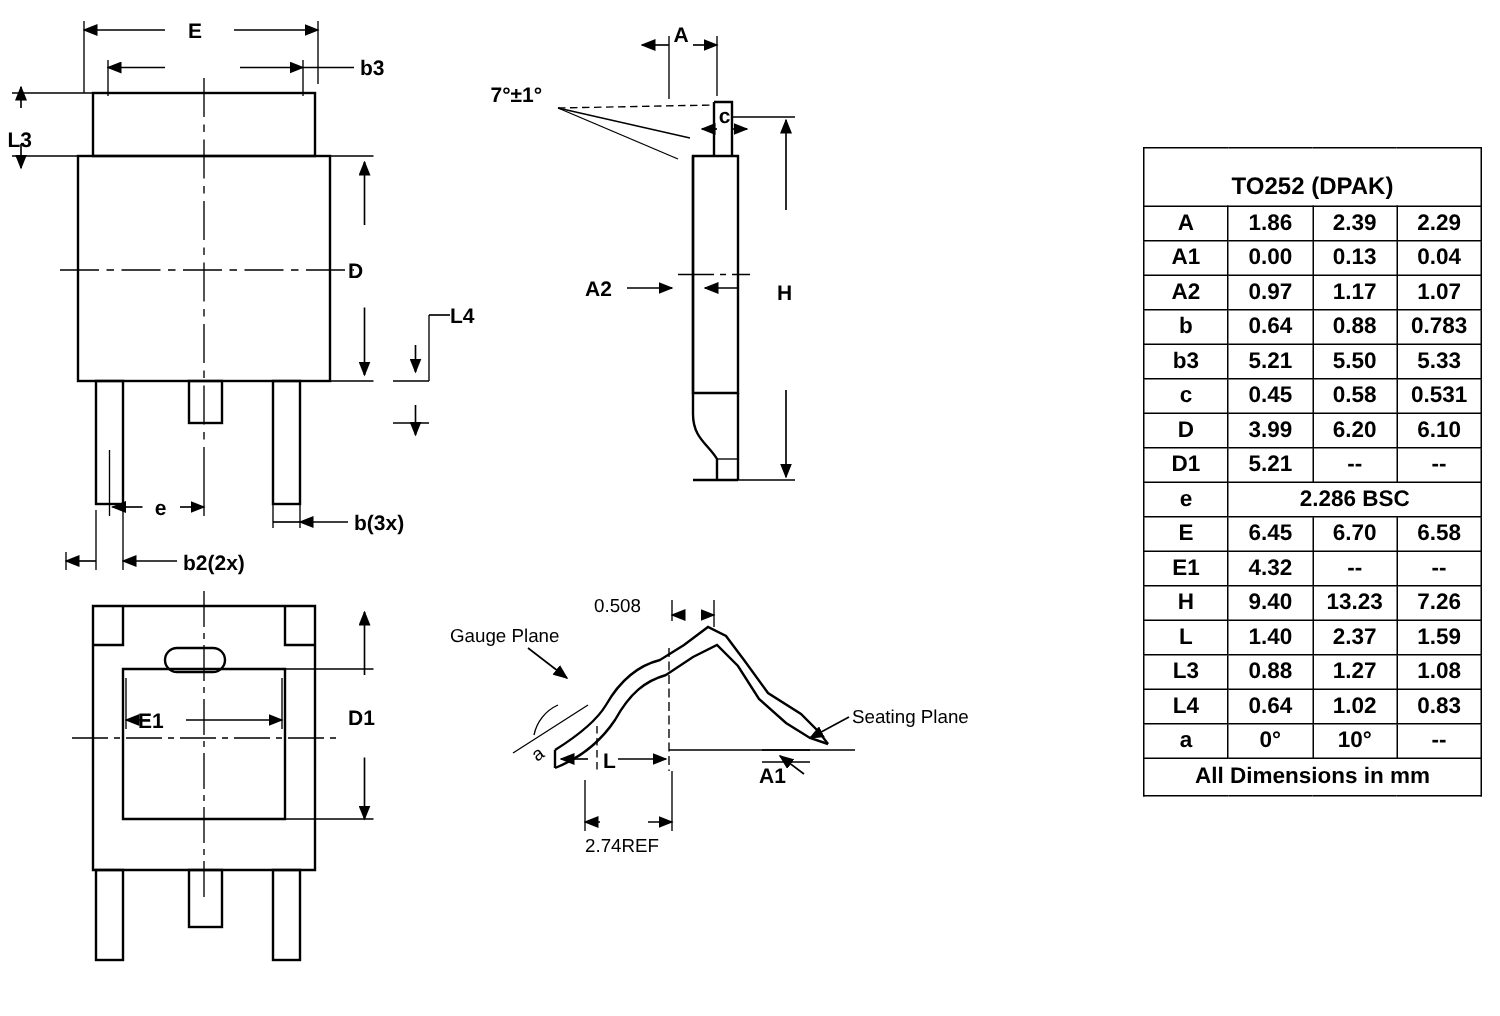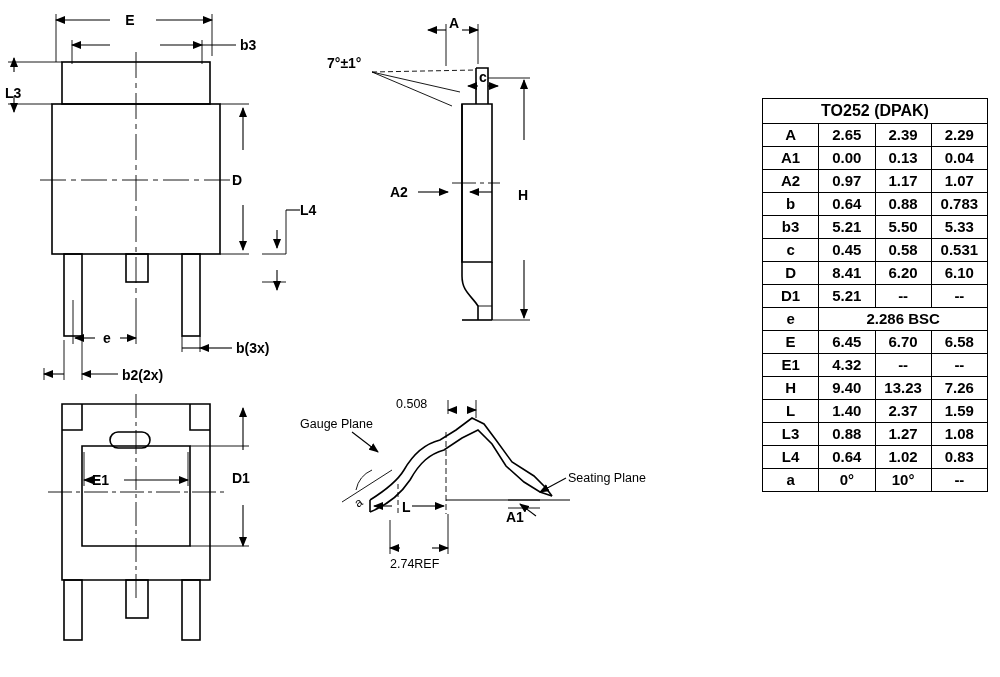--- a/index.html
+++ b/index.html
@@ -57,21 +57,21 @@
     text-align: center;
     font-family: "Liberation Sans", sans-serif;
     font-size: 15px;
     font-weight: bold;
     padding: 1px 0 2px 0;
     height: 19px;
     line-height: 1;
   }
   table.dimtable .title-cell {
     font-size: 16px;
-    padding: 2px 0 3px 0;
+    padding: 16px 0 3px 0;
   }
   table.dimtable .dimcol {
     width: 52px;
   }
   table.dimtable .footer-cell {
     font-size: 15px;
     padding: 2px 0 3px 0;
   }
 </style>
 </head>
@@ -279,21 +279,21 @@
 
   <div id="dim-table-wrap">
     <table class="dimtable">
       <tbody>
         <tr>
           <td class="title-cell" colspan="4">TO252 (DPAK)</td>
         </tr>
 
         <tr>
           <td>A</td>
-          <td>2.65</td>
+          <td>1.86</td>
           <td>2.39</td>
           <td>2.29</td>
         </tr>
         <tr>
           <td>A1</td>
           <td>0.00</td>
           <td>0.13</td>
           <td>0.04</td>
         </tr>
         <tr>
@@ -315,21 +315,21 @@
           <td>5.33</td>
         </tr>
         <tr>
           <td>c</td>
           <td>0.45</td>
           <td>0.58</td>
           <td>0.531</td>
         </tr>
         <tr>
           <td>D</td>
-          <td>8.41</td>
+          <td>3.99</td>
           <td>6.20</td>
           <td>6.10</td>
         </tr>
         <tr>
           <td>D1</td>
           <td>5.21</td>
           <td>--</td>
           <td>--</td>
         </tr>
         <tr>
@@ -372,17 +372,20 @@
           <td>1.02</td>
           <td>0.83</td>
         </tr>
         <tr>
           <td>a</td>
           <td>0°</td>
           <td>10°</td>
           <td>--</td>
         </tr>
 
+        <tr>
+          <td class="footer-cell" colspan="4">All Dimensions in mm</td>
+        </tr>
       </tbody>
     </table>
   </div>
 
 </div>
 
 </body></html>

